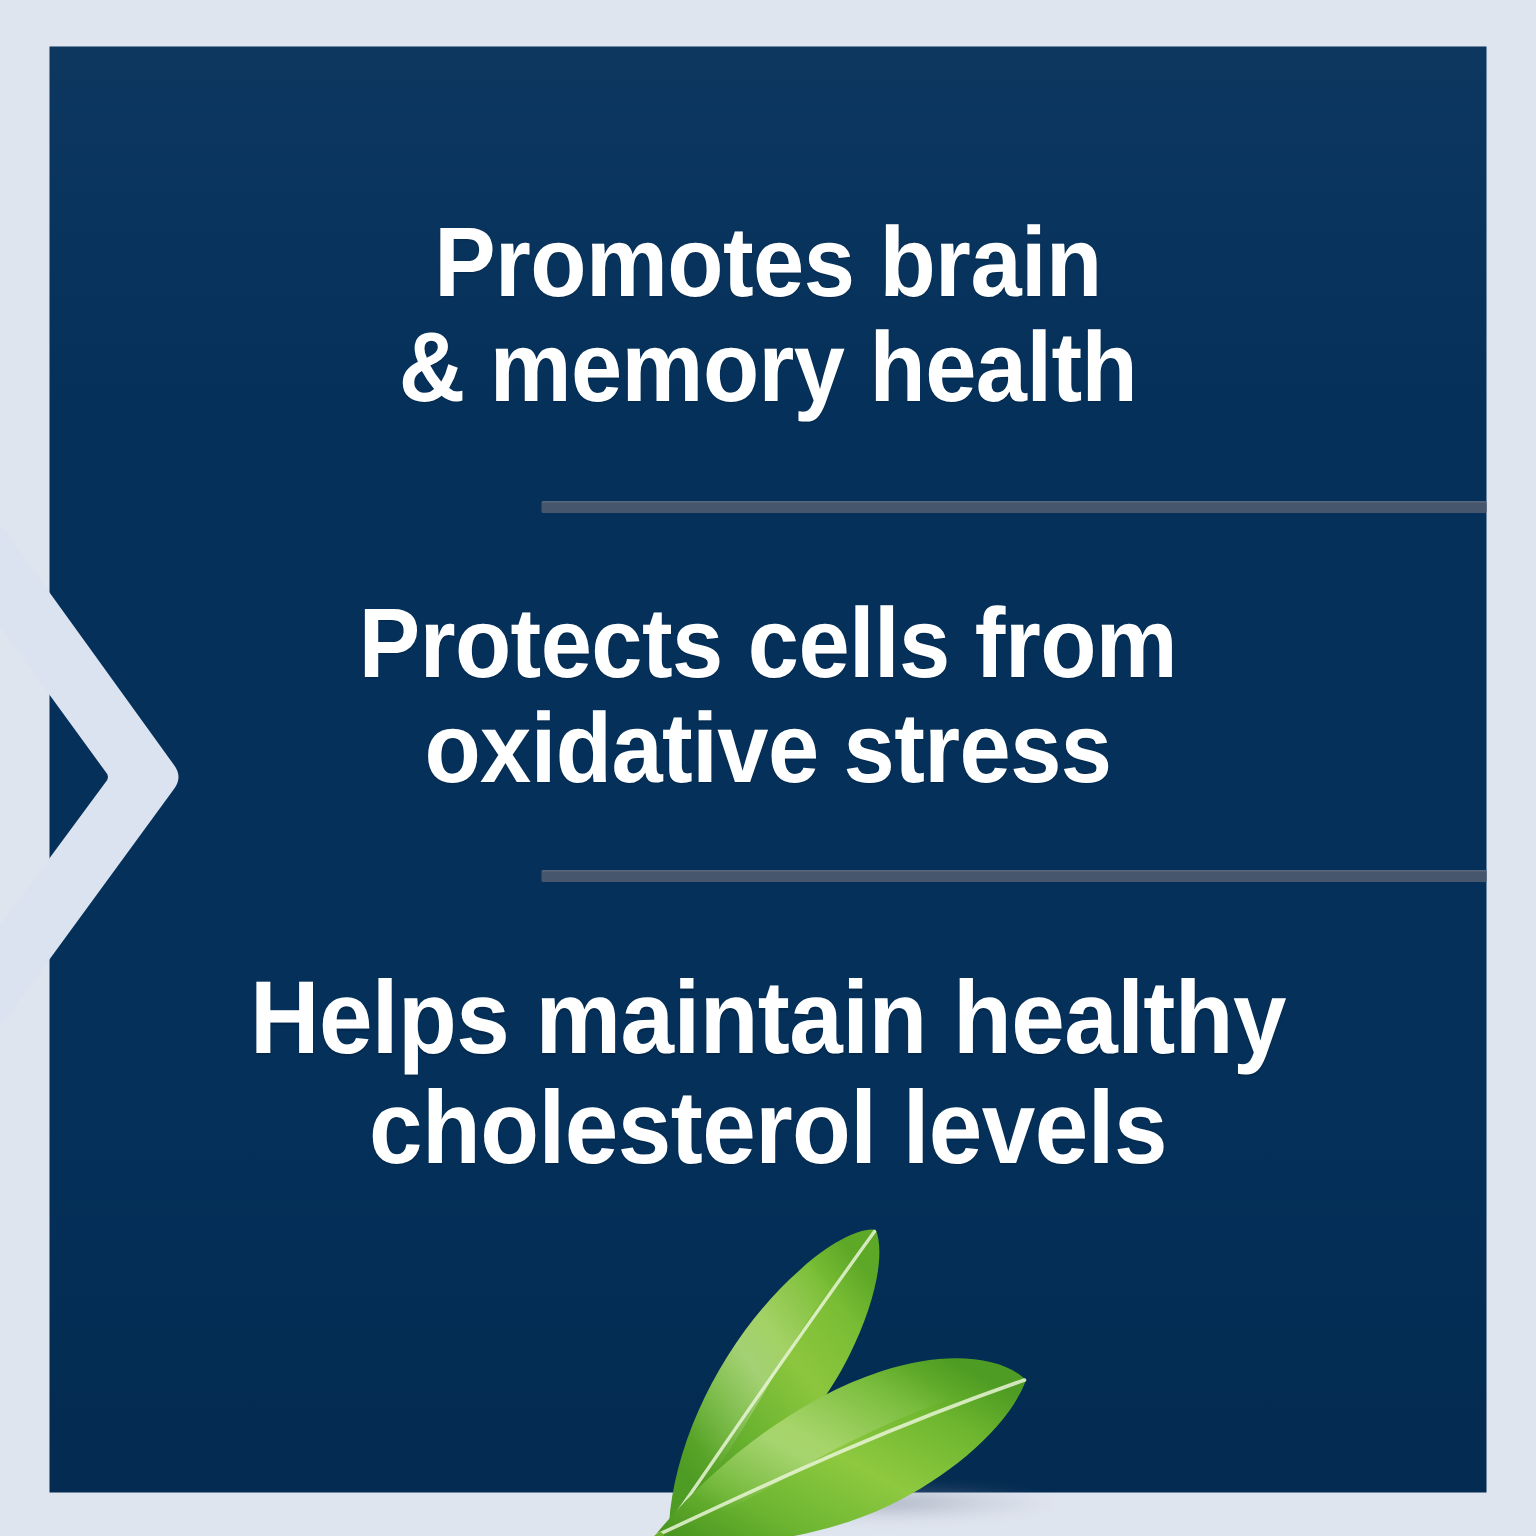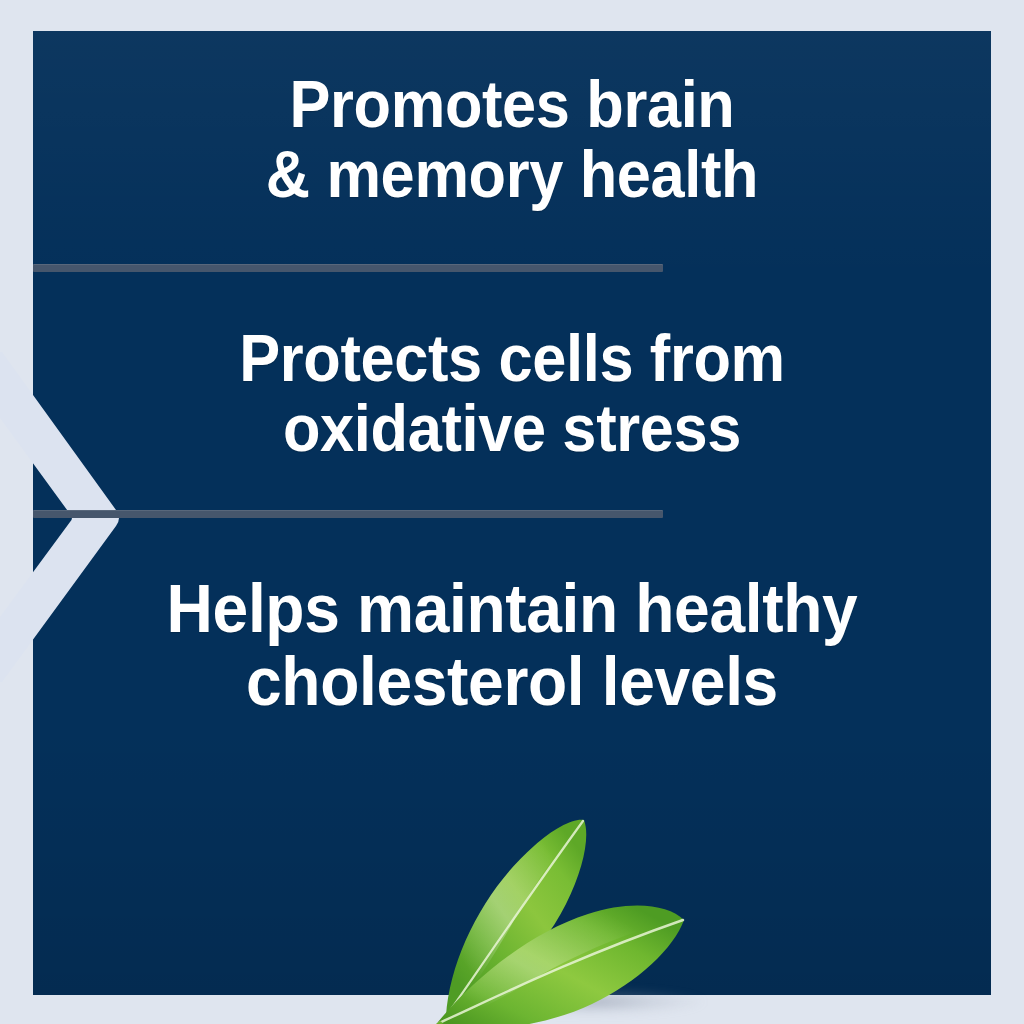--- a/index.html
+++ b/index.html
@@ -55,23 +55,23 @@
 
   
   .content {
     position: absolute;
     left: 33px;
     top: 31px;
     width: 958px;
     height: 964px;
     display: flex;
     flex-direction: column;
-    align-items: flex-start;
+    align-items: flex-end;
     justify-content: flex-start;
-    padding-top: 39px;
+    padding-top: 109px;
     box-sizing: border-box;
   }
 
   .benefit {
     width: 100%;
     text-align: center;
     color: #ffffff;
     font-weight: 700;
     letter-spacing: -0.4px;
     line-height: 1.06;

